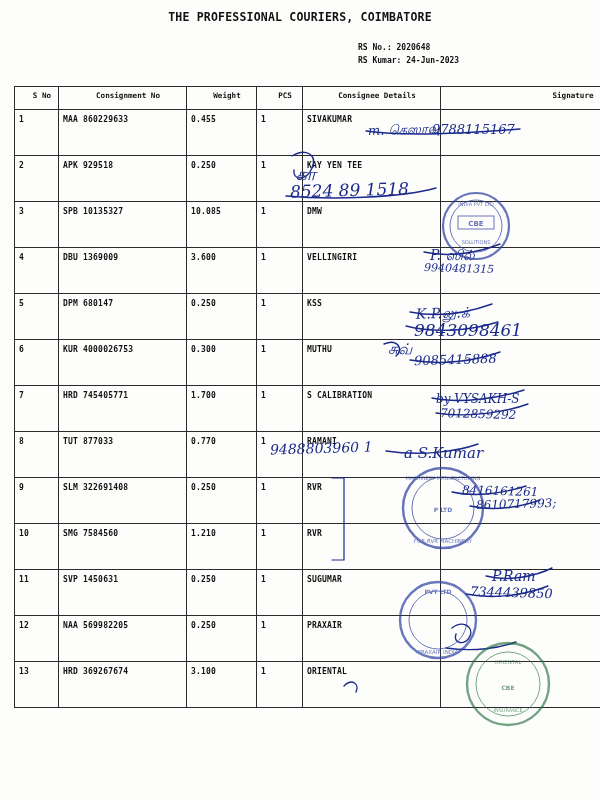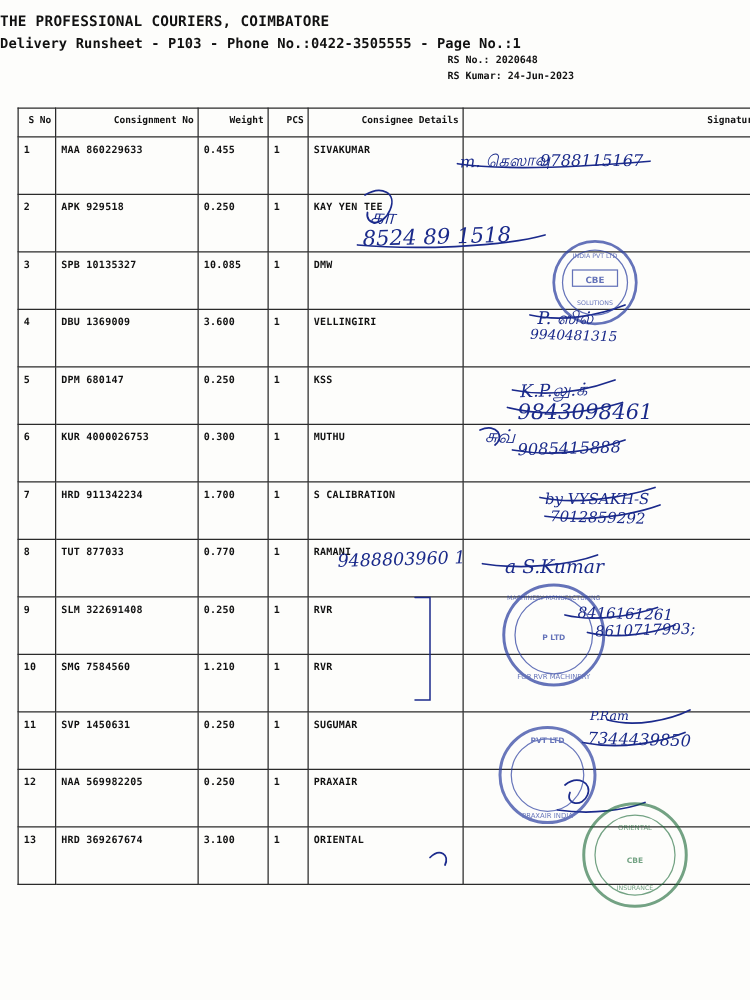--- a/index.html
+++ b/index.html
@@ -18,20 +18,21 @@
   .page {
     position: absolute;
     left: 0; top: 0;
     width: 600px; height: 800px;
     background: #fdfdfb;
   }
   
   .hdr {
     position: absolute;
     left: 0; top: 10px; width: 600px;
+    text-align: center;
   }
   .hdr-company {
     font-size: 11.5px;
     font-weight: bold;
     letter-spacing: 0.2px;
   }
   .hdr-sub {
     font-size: 11px;
     font-weight: bold;
     margin-top: 4px;
@@ -62,22 +63,22 @@
     font-size: 8px;
   }
   .tbl th, .tbl td {
     border: 1px solid #2b2b2b;
     padding: 0;
     vertical-align: top;
   }
   .tbl thead th {
     font-weight: bold;
     font-size: 7.6px;
-    text-align: right;
-    padding: 4px 3px 4px 0;
+    text-align: center;
+    padding: 4px 3px 4px 14px;
     height: 14px;
     white-space: nowrap;
   }
   .tbl tbody td {
     height: 40px;
     padding: 5px 3px 0 4px;
     font-weight: bold;
     font-size: 8px;
     letter-spacing: 0.2px;
   }
@@ -103,21 +104,20 @@
     white-space: nowrap;
   }
 </style>
 </head>
 <body>
 
 <div class="page">
 
   <div class="hdr">
     <div class="hdr-company">THE PROFESSIONAL COURIERS, COIMBATORE</div>
-    <div class="hdr-sub">Delivery Runsheet - P103 - Phone No.:0422-3505555 - Page No.:1</div>
   </div>
 
 
   <div class="meta-right">
     <div class="meta-row">
       <span class="k">RS No.:</span>
       <span>2020648</span>
     </div>
     <div class="meta-row">
       <span class="k">RS Kumar:</span>
@@ -180,21 +180,21 @@
         <tr>
           <td class="c-sno">6</td>
           <td class="c-cons">KUR 4000026753</td>
           <td class="c-wt">0.300</td>
           <td class="c-pcs">1</td>
           <td class="c-det">MUTHU</td>
           <td class="c-sign"></td>
         </tr>
         <tr>
           <td class="c-sno">7</td>
-          <td class="c-cons">HRD 911342234</td>
+          <td class="c-cons">HRD 745405771</td>
           <td class="c-wt">1.700</td>
           <td class="c-pcs">1</td>
           <td class="c-det">S CALIBRATION</td>
           <td class="c-sign"></td>
         </tr>
         <tr>
           <td class="c-sno">8</td>
           <td class="c-cons">TUT 877033</td>
           <td class="c-wt">0.770</td>
           <td class="c-pcs">1</td>
@@ -327,17 +327,17 @@
         <div class="hw" style="left: 416px; top: 305px; font-size: 14px; transform: rotate(-1.6deg);">K.P.லு.க்</div>
         <div class="hw" style="left: 414px; top: 320px; font-size: 17px; transform: rotate(0deg);">9843098461</div>
         <div class="hw" style="left: 388px; top: 340px; font-size: 15px; transform: rotate(1.6deg);">சுவ்</div>
         <div class="hw" style="left: 414px; top: 352px; font-size: 13px; transform: rotate(-1.6deg);">9085415888</div>
         <div class="hw" style="left: 436px; top: 392px; font-size: 12px; transform: rotate(0deg);">by VYSAKH-S</div>
         <div class="hw" style="left: 440px; top: 407px; font-size: 12px; transform: rotate(1.6deg);">7012859292</div>
         <div class="hw" style="left: 270px; top: 440px; font-size: 14px; transform: rotate(-1.6deg);">9488803960 1</div>
         <div class="hw" style="left: 404px; top: 444px; font-size: 15px; transform: rotate(0deg);">a S.Kumar</div>
         <div class="hw" style="left: 462px; top: 484px; font-size: 12px; transform: rotate(1.6deg);">8416161261</div>
         <div class="hw" style="left: 476px; top: 497px; font-size: 12px; transform: rotate(-1.6deg);">8610717993;</div>
-        <div class="hw" style="left: 472px; top: 568px; font-size: 10px; transform: rotate(0deg); text-align: right;">P.Ram</div>
+        <div class="hw" style="left: 492px; top: 568px; font-size: 14px; transform: rotate(0deg); text-align: right;">P.Ram</div>
         <div class="hw" style="left: 470px; top: 585px; font-size: 13px; transform: rotate(1.6deg);">7344439850</div>
       </div>
   </div>
 </div>
 
 </body></html>

